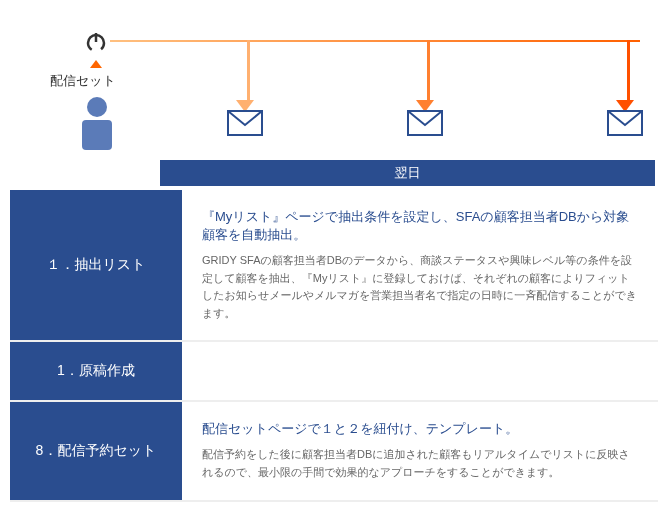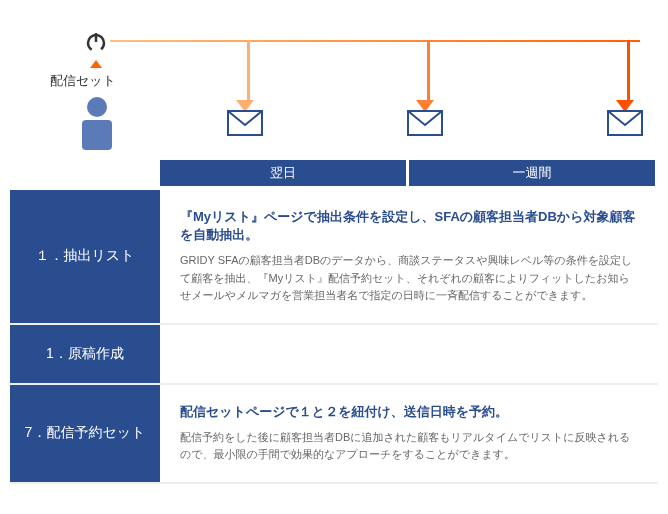--- a/index.html
+++ b/index.html
@@ -14,23 +14,23 @@
 .arrow .h{width:0;height:0;border-left:9px solid transparent;border-right:9px solid transparent;margin-left:-7px}
 .a1{left:233px}.a1 .v{background:#ffb070}.a1 .h{border-top:12px solid #ffb070}
 .a2{left:413px}.a2 .v{background:#ff8030}.a2 .h{border-top:12px solid #ff8030}
 .a3{left:613px}.a3 .v{background:#ff5000}.a3 .h{border-top:12px solid #ff5000}
 .env{position:absolute;top:100px}
 .e1{left:217px}.e2{left:397px}.e3{left:597px}
 .tlabels{position:absolute;top:150px;left:150px;right:0;display:flex}
 .tl{flex:1;background:#2a4d8f;color:#fff;text-align:center;font-size:13px;padding:4px 0;margin-right:3px}
 .steps{margin-top:5px}
 .step{display:flex;border-bottom:2px solid #eee}
-.step .label{background:#2a4d8f;color:#fff;width:150px;display:flex;align-items:center;justify-content:center;font-size:14px;padding:20px 10px;box-sizing:border-box}
+.step .label{background:#2a4d8f;color:#fff;width:172px;display:flex;align-items:center;justify-content:center;font-size:14px;padding:20px 10px;box-sizing:border-box}
 .step .body{flex:1;padding:18px 20px}
-.step .title{color:#2a4d8f;font-weight:bold;font-size:13px;margin-bottom:8px}
+.step .title{color:#2a4d8f;font-weight:normal;font-size:13px;margin-bottom:8px}
 .step .desc{color:#666;font-size:11px;line-height:1.6}
 </style>
 </head>
 <body>
 
 <div class="top">
   <svg class="power" viewBox="0 0 24 24">
       <circle cx="12" cy="13" r="8" fill="none" stroke="#333" stroke-width="2.5" stroke-dasharray="40 10" stroke-dashoffset="33"></circle>
       <line x1="12" y1="3" x2="12" y2="12" stroke="#333" stroke-width="2.5"></line>
     </svg>
@@ -60,35 +60,34 @@
   <svg class="env e2" width="36" height="26">
       <rect x="1" y="1" width="34" height="24" fill="none" stroke="#2a4d8f" stroke-width="2"></rect>
       <polyline points="1,1 18,15 35,1" fill="none" stroke="#2a4d8f" stroke-width="2"></polyline>
     </svg>
   <svg class="env e3" width="36" height="26">
       <rect x="1" y="1" width="34" height="24" fill="none" stroke="#2a4d8f" stroke-width="2"></rect>
       <polyline points="1,1 18,15 35,1" fill="none" stroke="#2a4d8f" stroke-width="2"></polyline>
     </svg>
   <div class="tlabels">
     <div class="tl">翌日</div>
-    <div class="tl">一週間</div>
   </div>
 </div>
 
 <div class="steps">
   <div class="step">
     <div class="label">１．抽出リスト</div>
     <div class="body">
       <div class="title">『Myリスト』ページで抽出条件を設定し、SFAの顧客担当者DBから対象顧客を自動抽出。</div>
-      <div class="desc">GRIDY SFAの顧客担当者DBのデータから、商談ステータスや興味レベル等の条件を設定して顧客を抽出、『Myリスト』配信予約セット、それぞれの顧客によりフィットしたお知らせメールやメルマガを営業担当者名で指定の日時に一斉配信することができます。</div>
+      <div class="desc">GRIDY SFAの顧客担当者DBのデータから、商談ステータスや興味レベル等の条件を設定して顧客を抽出、『Myリスト』に登録しておけば、それぞれの顧客によりフィットしたお知らせメールやメルマガを営業担当者名で指定の日時に一斉配信することができます。</div>
     </div>
   </div>
   <div class="step">
     <div class="label">1．原稿作成</div>
   </div>
   <div class="step">
-    <div class="label">7．配信予約セット</div>
+    <div class="label">8．配信予約セット</div>
     <div class="body">
-      <div class="title">配信セットページで１と２を紐付け、送信日時を予約。</div>
+      <div class="title">配信セットページで１と２を紐付け、テンプレート。</div>
       <div class="desc">配信予約をした後に顧客担当者DBに追加された顧客もリアルタイムでリストに反映されるので、最小限の手間で効果的なアプローチをすることができます。</div>
     </div>
   </div>
 </div>
 
 </body></html>

